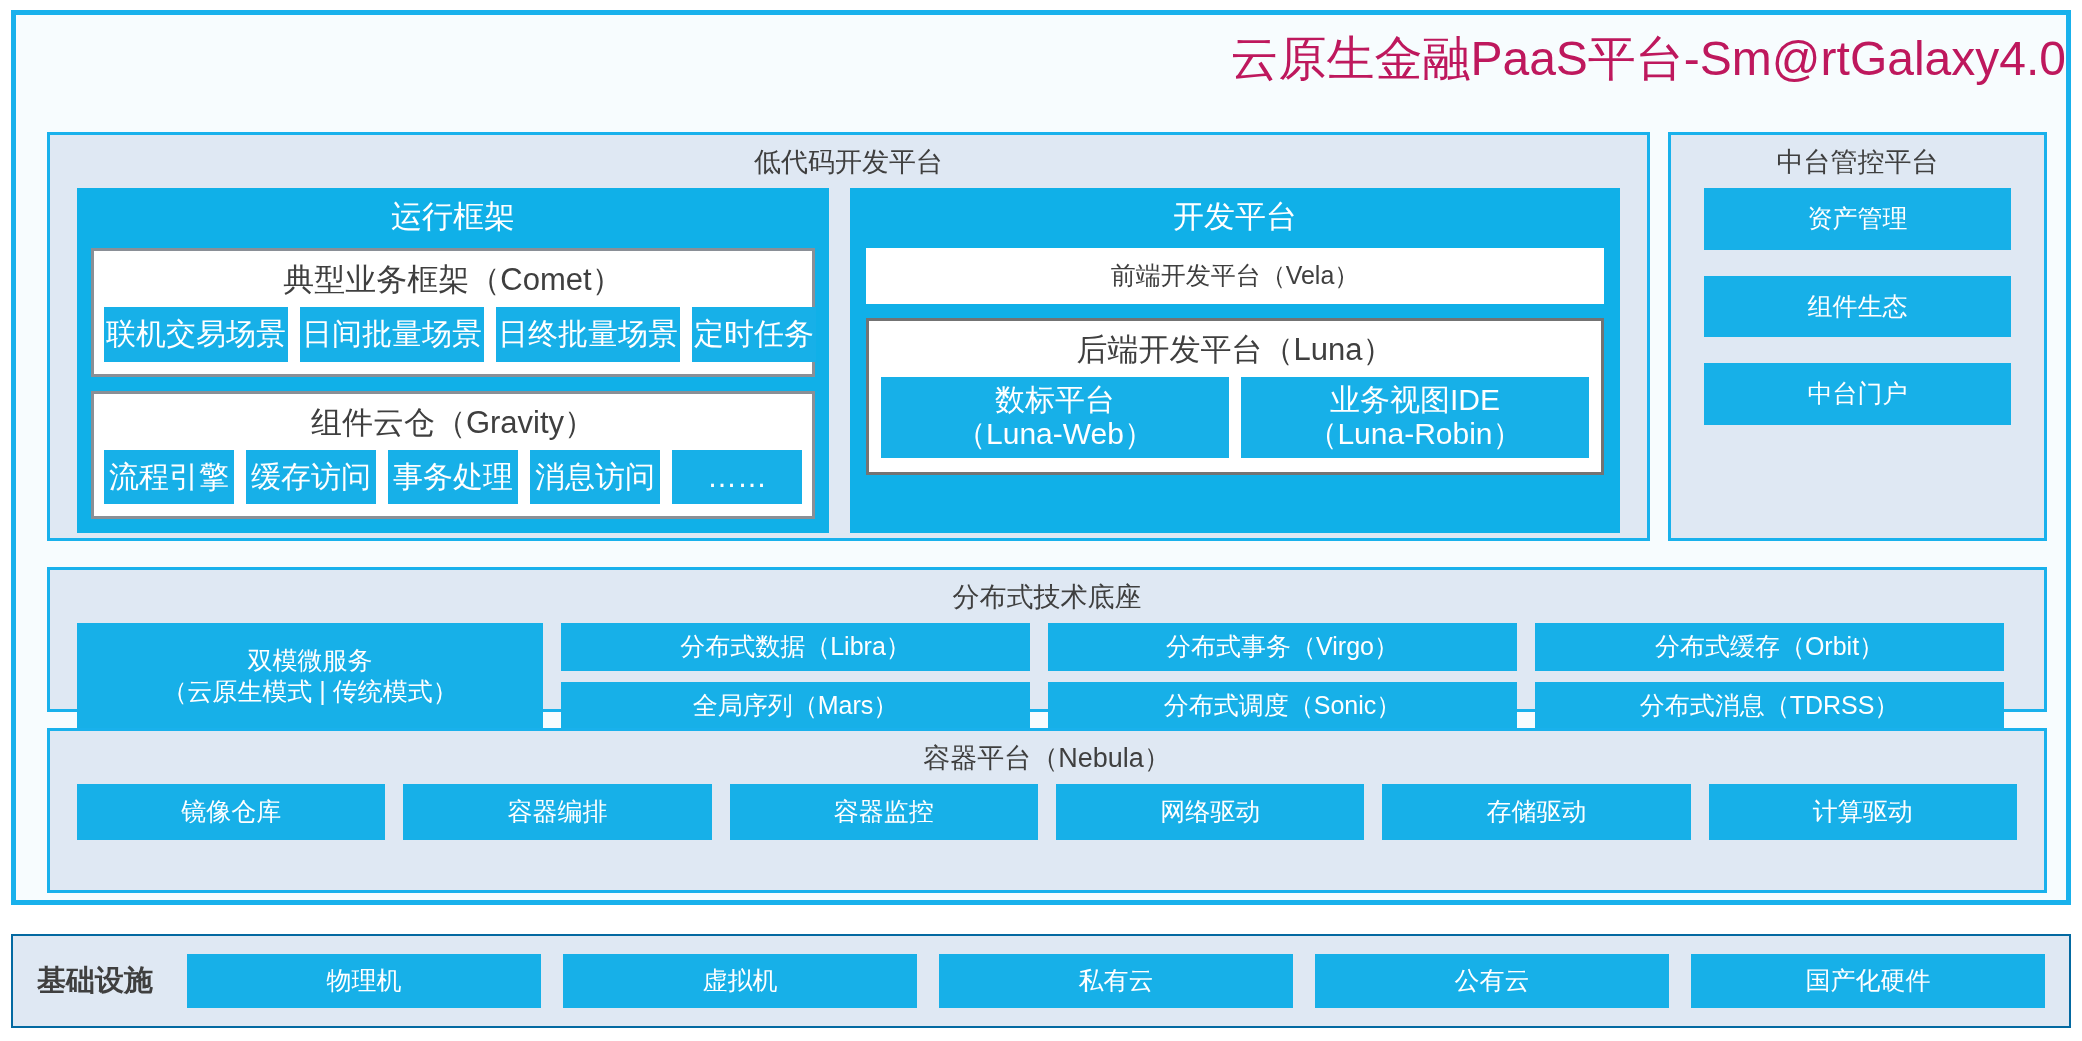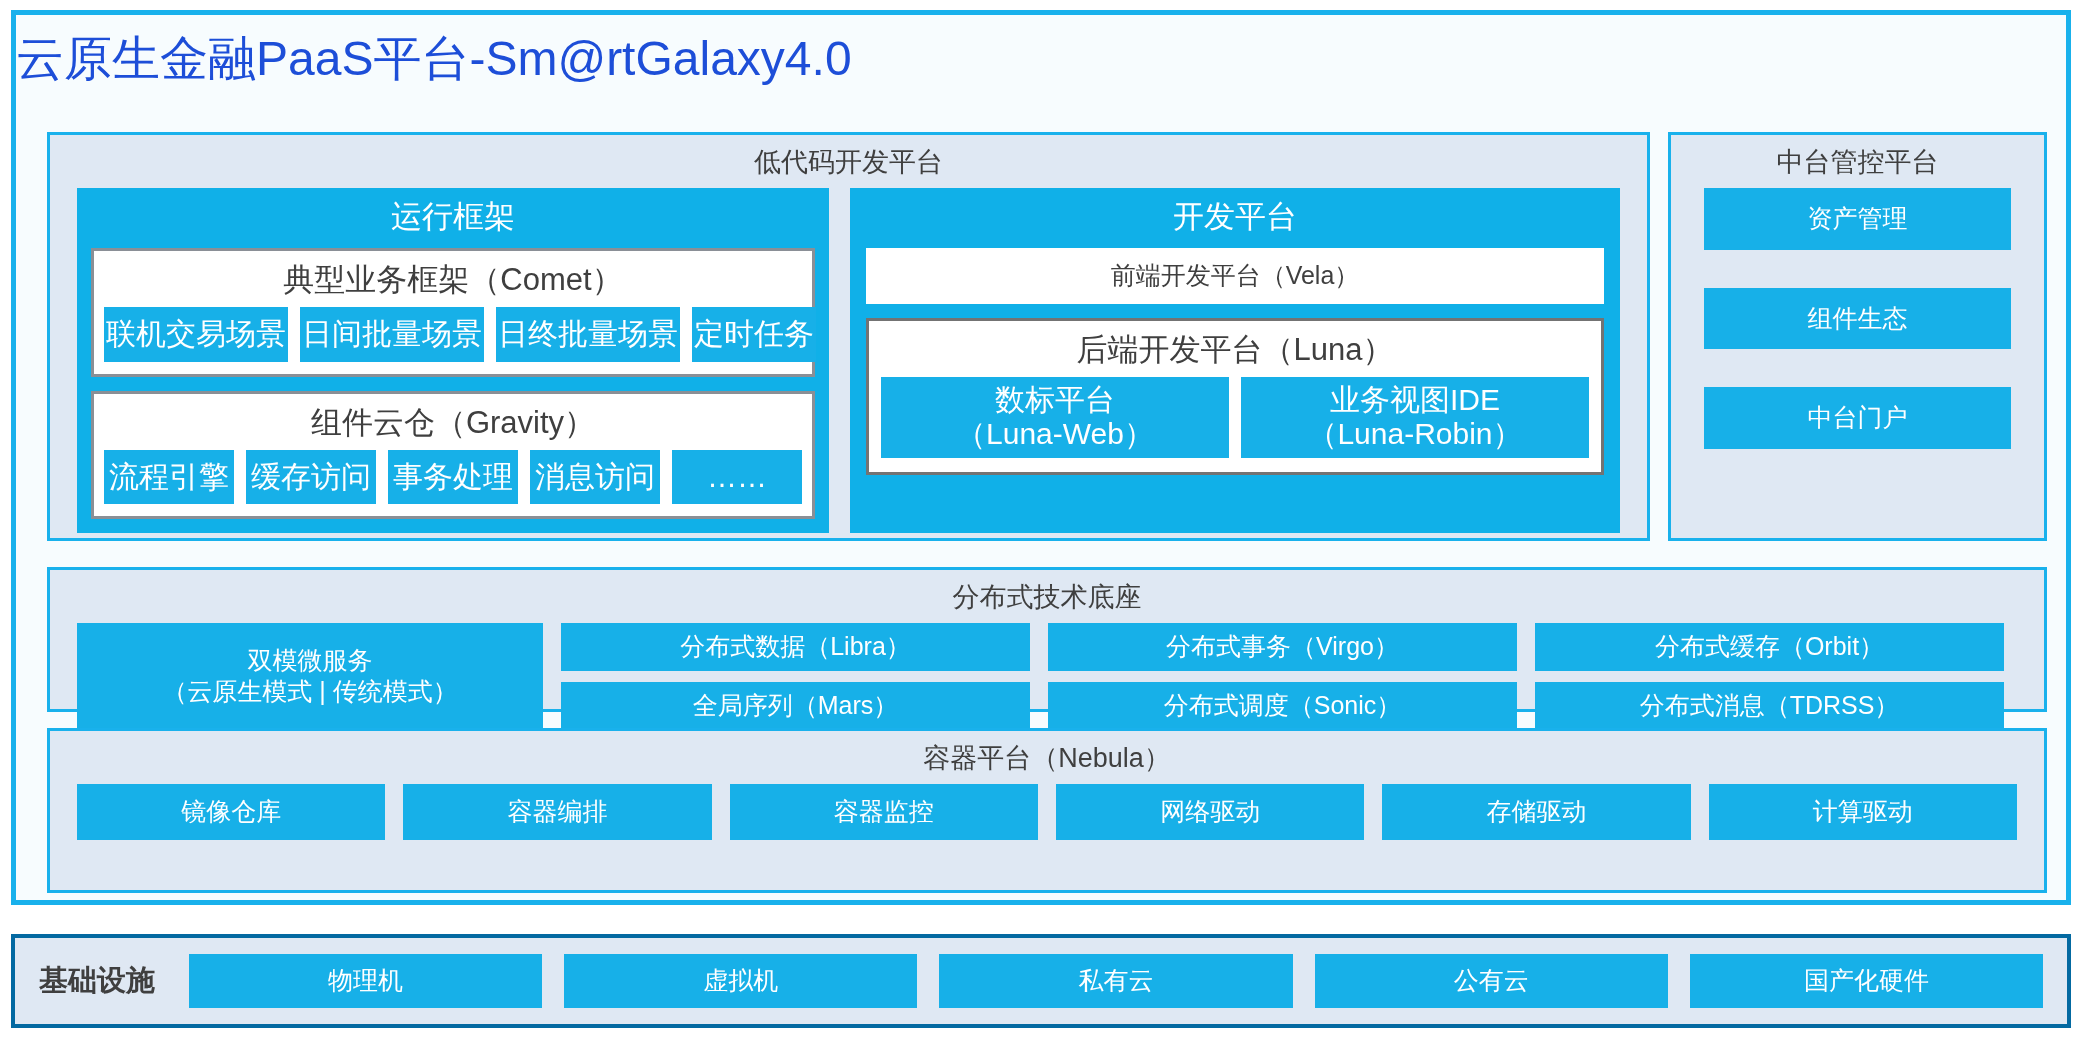--- a/index.html
+++ b/index.html
@@ -26,23 +26,23 @@
     left: 11px;
     top: 10px;
     width: 2060px;
     height: 895px;
     box-sizing: border-box;
     border: 5px solid #19b1ec;
     background: #f7fcfe;
   }
 
   .page-title {
-    text-align: left;
+    text-align: right;
     font-size: 48px;
-    color: #1d4ed8;
+    color: #be185d;
     letter-spacing: 0px;
     margin-top: 18px;
     font-weight: 400;
     line-height: 1.1;
   }
 
   
   .panel {
     box-sizing: border-box;
     background: #dfe8f3;
@@ -155,21 +155,21 @@
   
   .midplat-panel {
     width: 379px;
     height: 409px;
     box-sizing: border-box;
     padding: 0 33px;
   }
   .midplat-list {
     display: flex;
     flex-direction: column;
-    gap: 38px;
+    gap: 26px;
     padding-bottom: 20px;
   }
   .midplat-item {
     background: #17b0e8;
     color: #ffffff;
     text-align: center;
     font-size: 25px;
     padding: 17px 0;
     line-height: 1.1;
   }
@@ -245,21 +245,21 @@
   }
 
   
   .infra-panel {
     position: absolute;
     left: 11px;
     top: 934px;
     width: 2060px;
     height: 94px;
     box-sizing: border-box;
-    border: 4px solid #0369a1;
+    border: 2px solid #0369a1;
     background: #dfe8f3;
     display: flex;
     align-items: center;
     padding: 0 24px;
     gap: 22px;
   }
   .infra-label {
     font-size: 29px;
     font-weight: bold;
     color: #3f3f3f;

